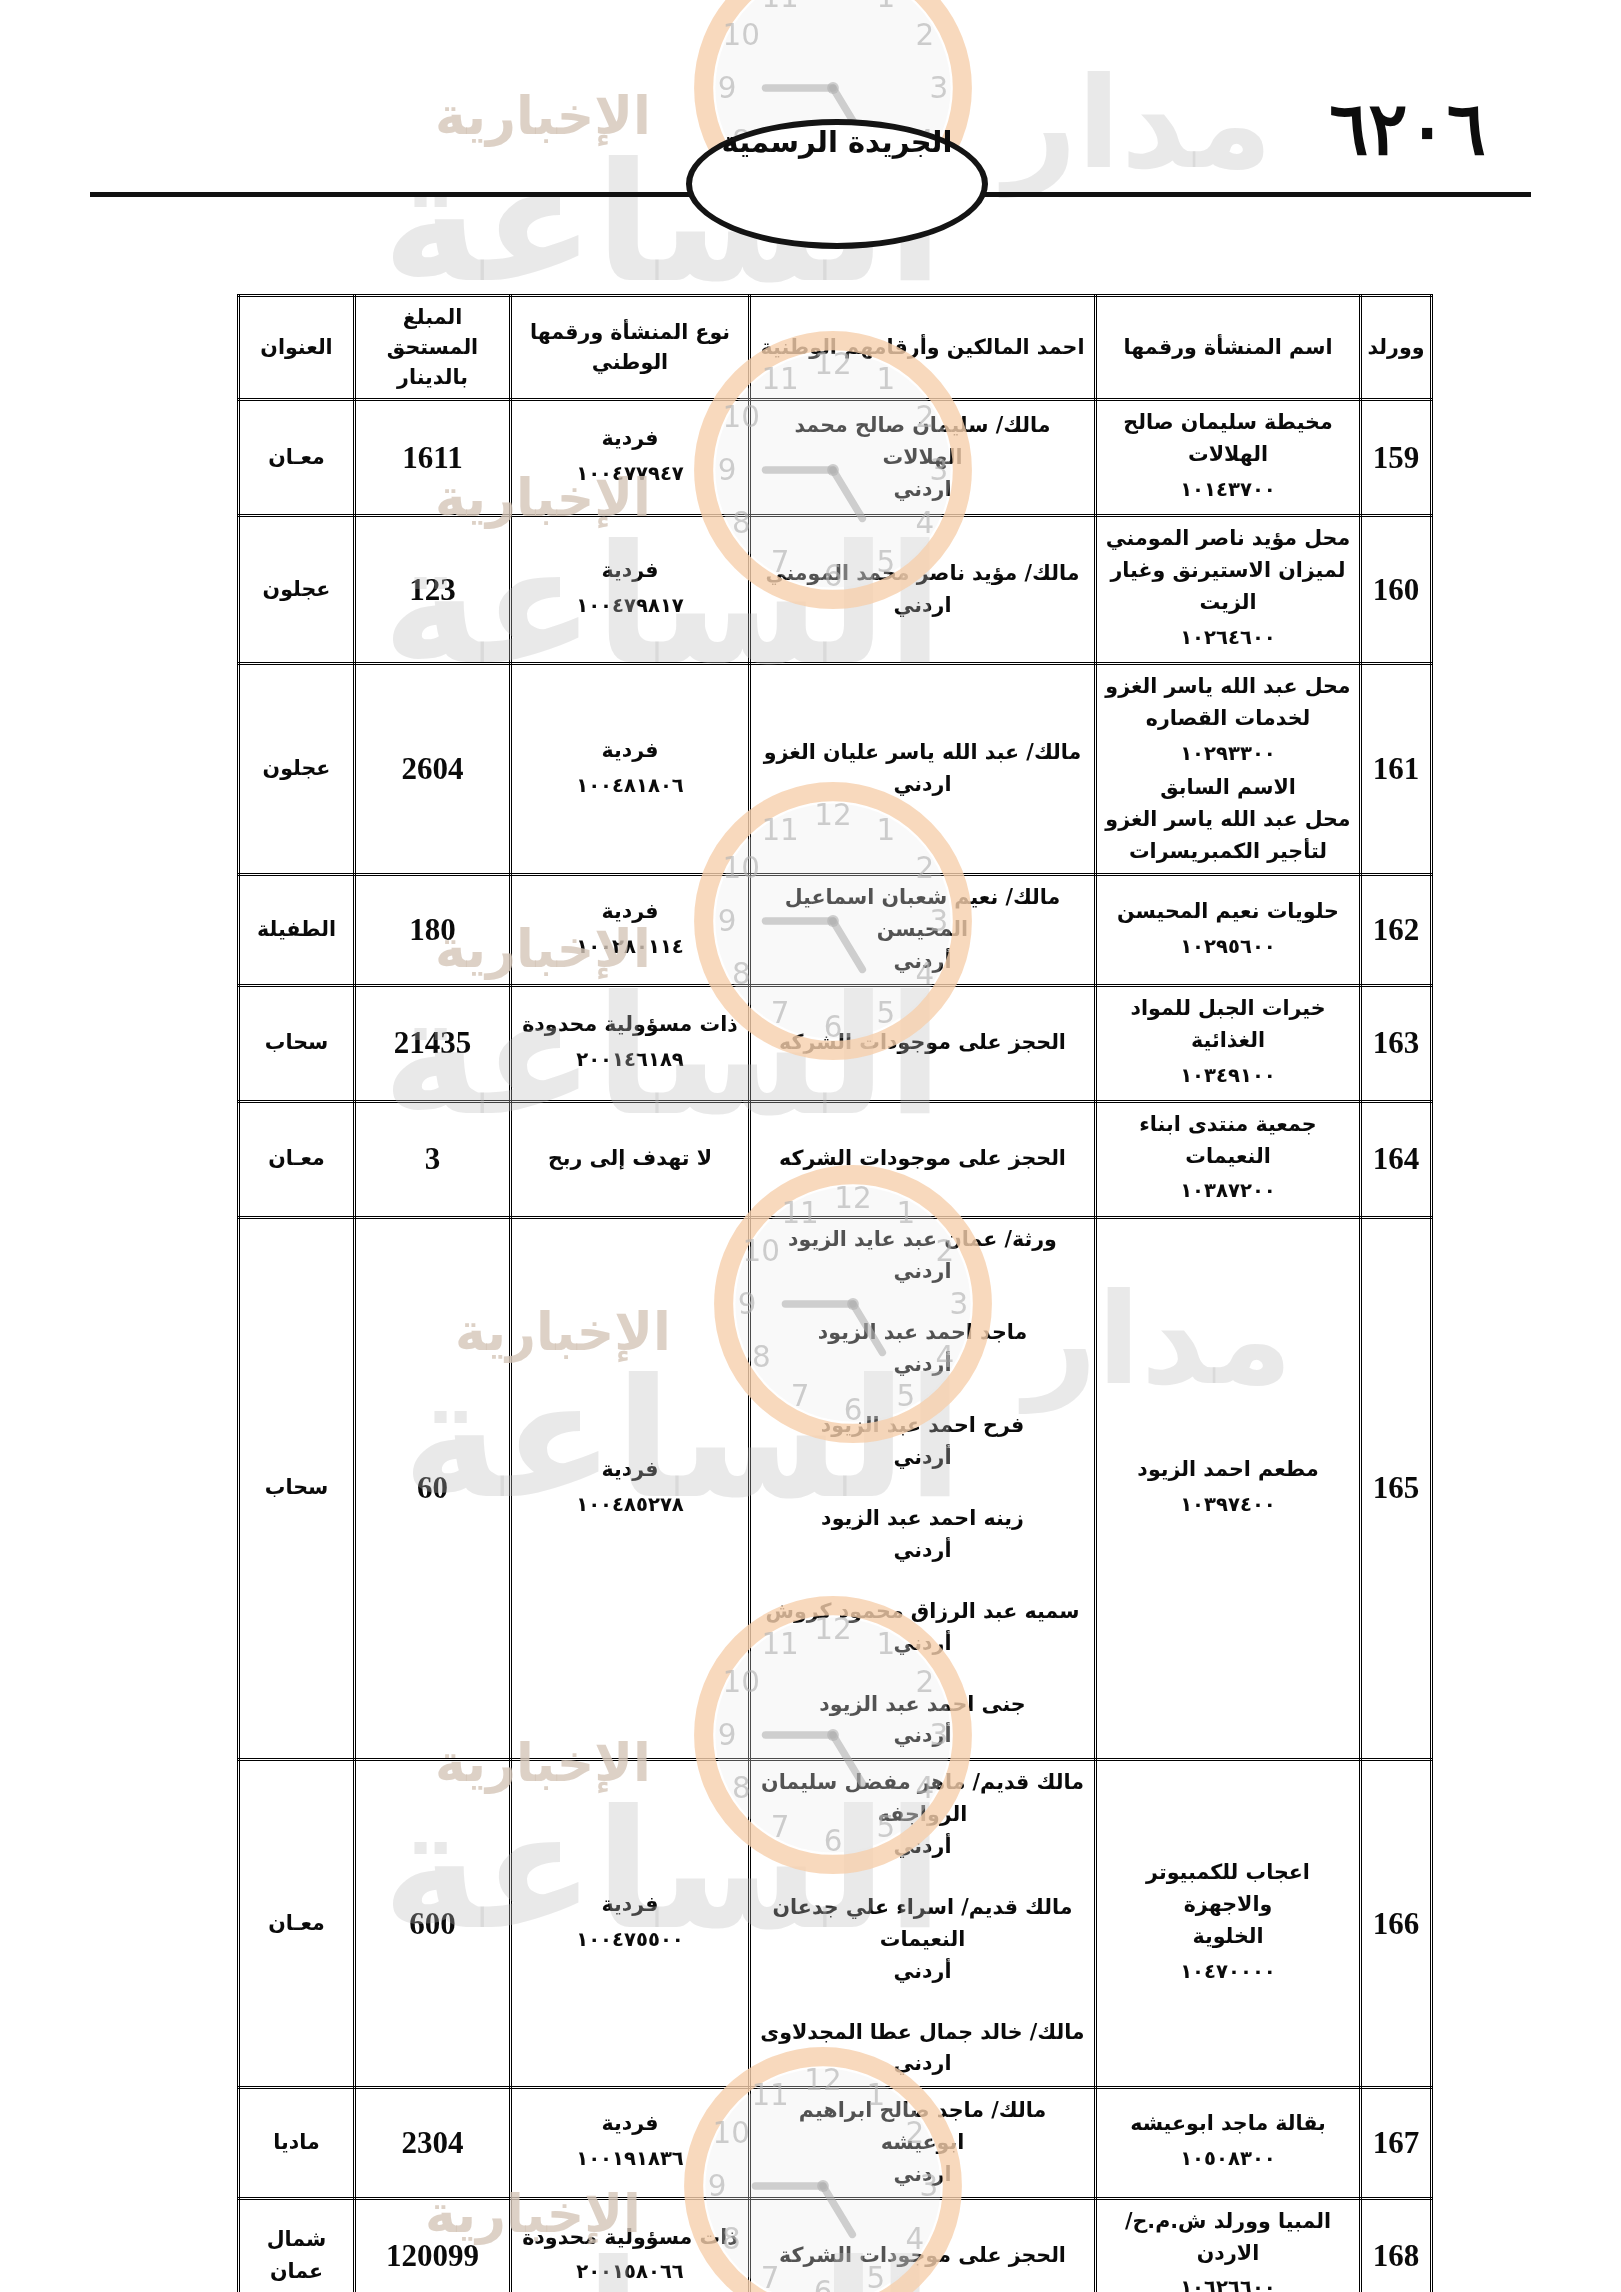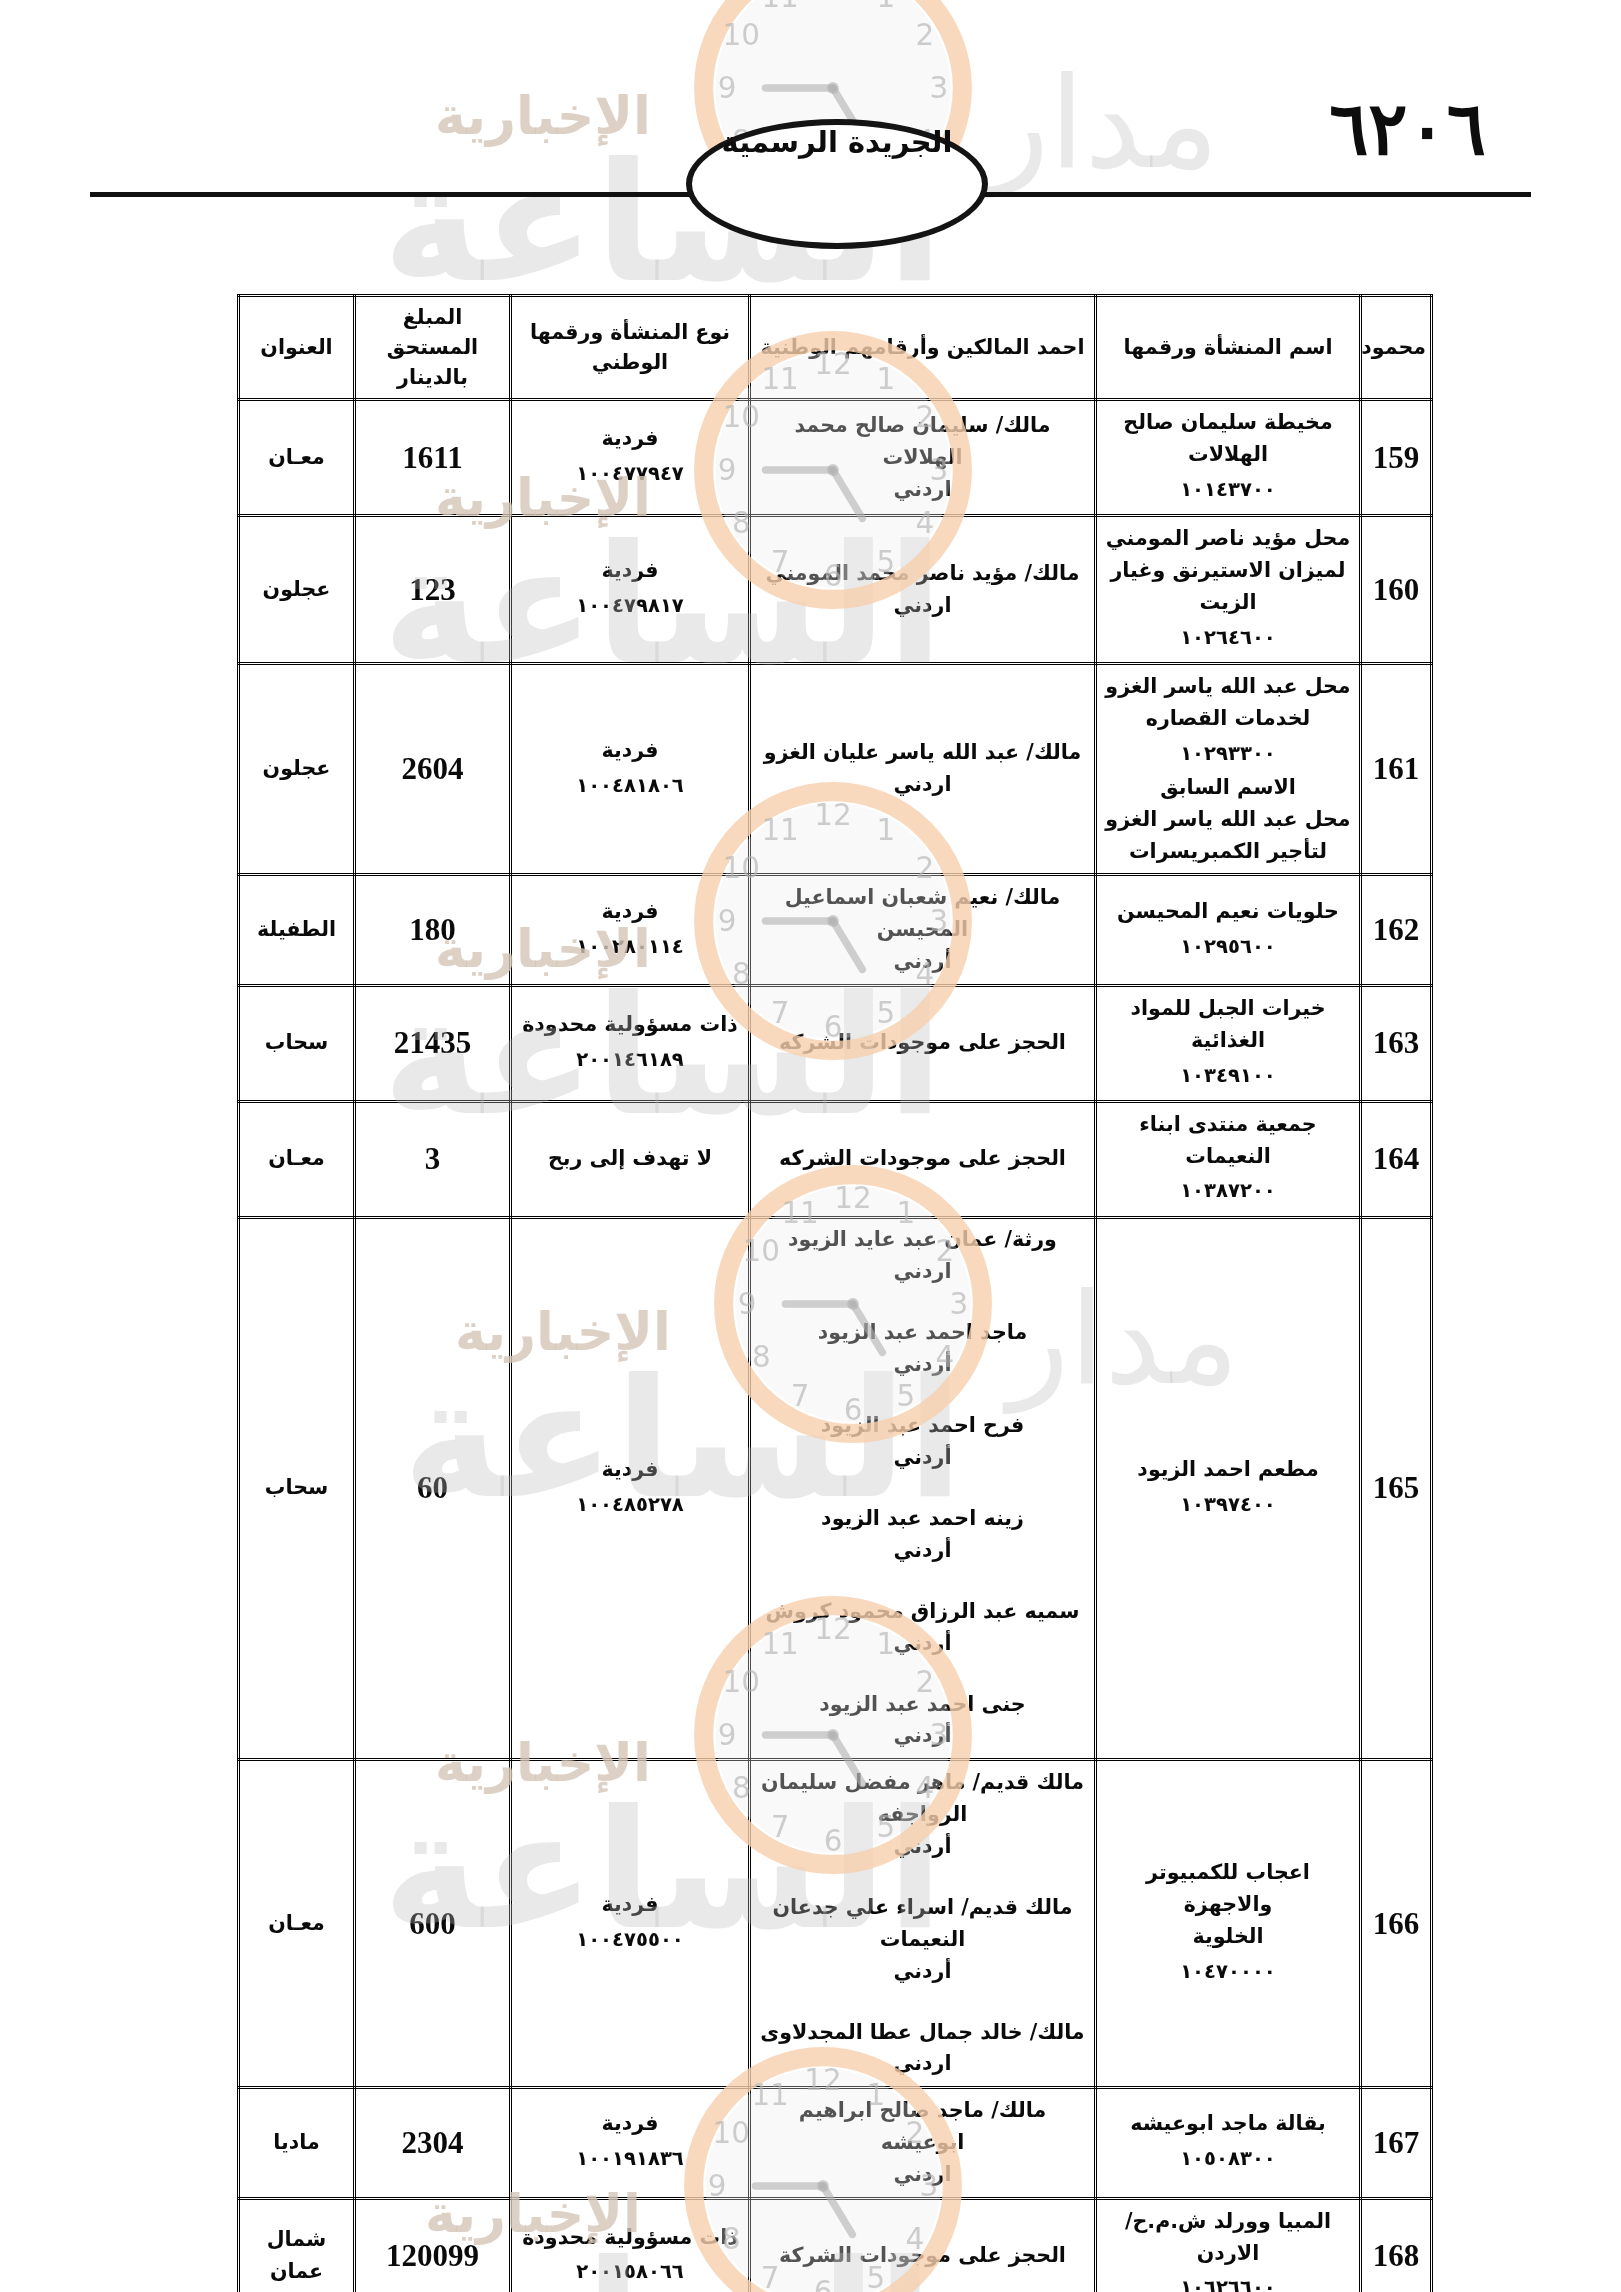--- a/index.html
+++ b/index.html
@@ -14,21 +14,21 @@
                border:6.9px solid #141414;border-radius:50%;background:#fff;z-index:4;
                display:flex;align-items:flex-start;justify-content:center;}
   .banner-oval span{font-size:29px;font-weight:bold;color:#0d0d0d;}
 
   
   .wm{position:absolute;width:765px;height:421px;z-index:2;pointer-events:none;}
   .wm-sub{position:absolute;left:43px;top:145px;font-size:52px;font-weight:bold;
           color:rgba(213,198,184,0.8);}
   .wm-big{position:absolute;left:-9.8px;top:186px;font-size:165px;font-weight:bold;
           color:rgba(187,187,187,0.33);white-space:nowrap;}
-  .wm-madar{position:absolute;left:596px;top:108px;font-size:127px;font-weight:normal;
+  .wm-madar{position:absolute;left:612px;top:108px;font-size:127px;font-weight:bold;
             color:rgba(187,187,187,0.33);}
   .wm-clock{position:absolute;left:294px;top:0;width:294px;height:294px;}
   .wm-clock .ring{fill:none;stroke:#f6cfad;stroke-opacity:.8;stroke-width:13;}
   .wm-clock .face{fill:#ececec;opacity:.32;}
   .wm-clock .nums text{fill:#b5b5b5;opacity:.65;font-size:20px;
                        font-family:"DejaVu Sans",sans-serif;text-anchor:middle;}
   .wm-clock .hands line{stroke:#b0b0b0;stroke-opacity:.6;stroke-width:5;stroke-linecap:round;}
   .wm-clock .hands circle{fill:#b0b0b0;opacity:.6;}
 
   
@@ -237,21 +237,21 @@
       <colgroup>
         <col style="width:71px">
           <col style="width:265px">
           <col style="width:346px">
         <col style="width:239px">
           <col style="width:156px">
           <col style="width:116px">
       </colgroup>
       <thead>
         <tr>
-          <th>محمود</th>
+          <th>وورلد</th>
           <th>اسم المنشأة ورقمها</th>
           <th>احمد المالكين وأرقامهم الوطنية</th>
           <th>نوع المنشأة ورقمها الوطني</th>
           <th>المبلغ المستحق بالدينار</th>
           <th>العنوان</th>
         </tr>
       </thead>
       <tbody>
           <tr>
             <td class="c-num">159</td>

